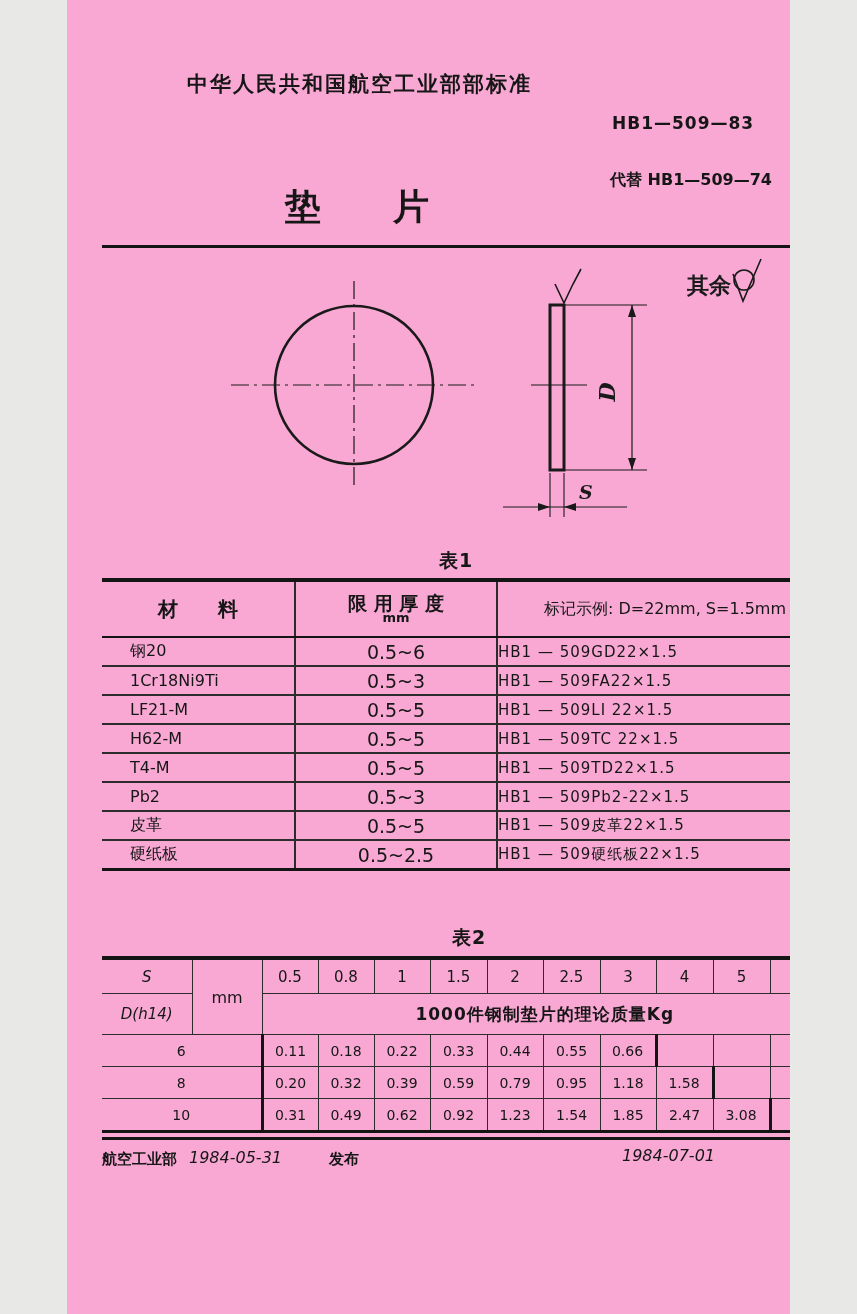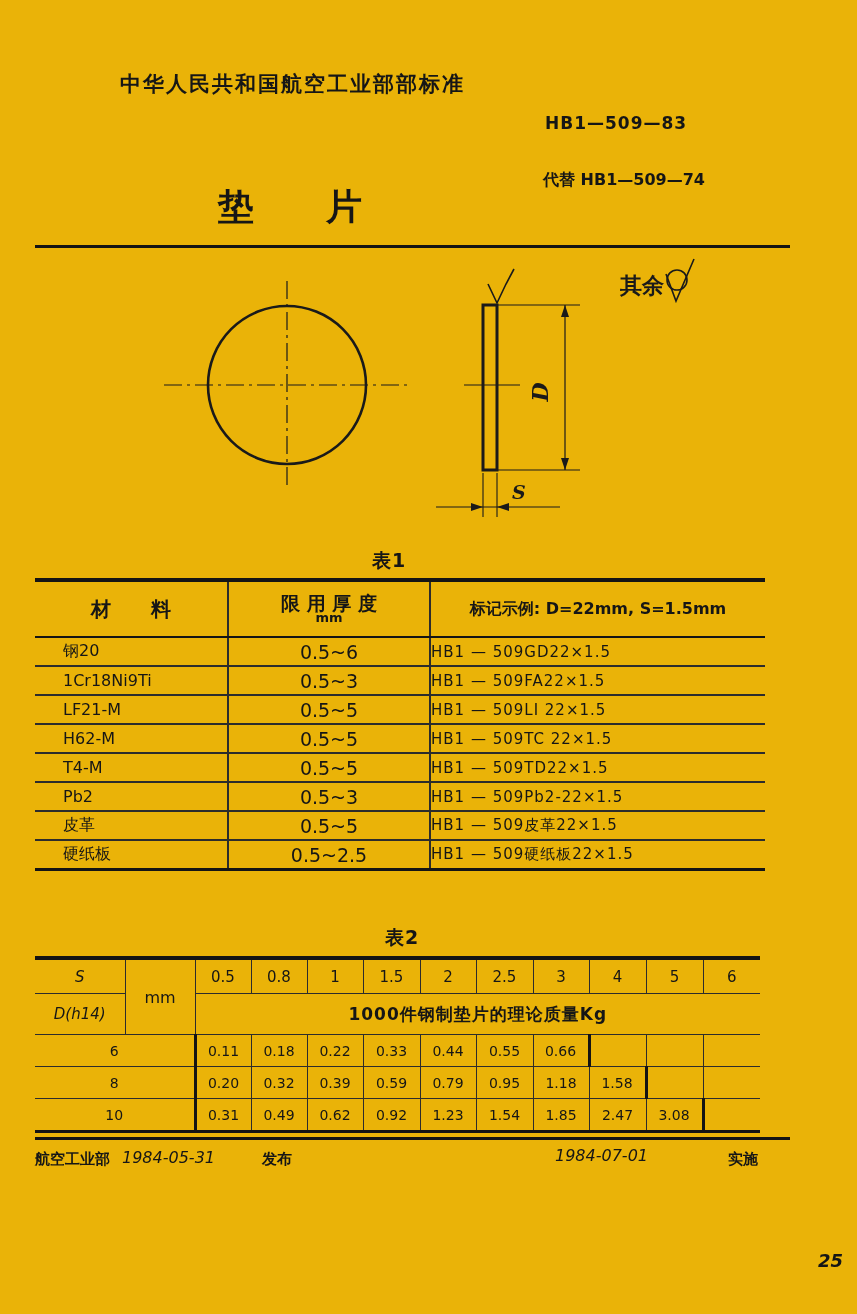--- a/index.html
+++ b/index.html
@@ -1,18 +1,18 @@
 <!DOCTYPE html>
 <html><head>
 <meta charset="utf-8">
 <style>
   html,body{margin:0;padding:0;background:#e8e8e6;}
   .page{
-    position:relative;width:857px;height:1314px;margin:0 auto;
-    background:#eab308;color:#161616;overflow:hidden;
+    position:relative;width:723px;height:1314px;margin:0 auto;
+    background:#f9a8d4;color:#161616;overflow:hidden;
     font-family:"DejaVu Sans","Liberation Sans",sans-serif;
   }
   .abs{position:absolute;}
   .hdr-std{left:120px;top:70px;font-size:21px;font-weight:bold;letter-spacing:2px;}
   .std-no{left:545px;top:113px;font-size:17px;font-weight:bold;letter-spacing:1px;}
   .replaces{left:543px;top:170px;font-size:16px;font-weight:bold;}
   .doc-title{left:218px;top:183px;font-size:36px;font-weight:bold;}
   .rule{background:#141414;}
   .cap{font-size:19px;font-weight:bold;letter-spacing:1px;}
 
@@ -23,21 +23,21 @@
   .t1{left:35px;top:578px;width:730px;border-top:4px solid #141414;border-bottom:3px solid #141414;font-size:15px;}
   .t1 td{border-bottom:2px solid #2c2c2c;height:27px;}
   .t1 .v{border-right:2px solid #2c2c2c;}
   .t1 .hrow td{border-bottom:2px solid #141414;height:54px;}
   .t1 .mat{padding-left:28px;font-size:16px;margin-top:34px;}
   .t1 .thk{text-align:center;font-size:19px;margin-left:35px;}
   .t1 .ex{font-size:15px;letter-spacing:1px;}
   .t1h-mat{text-align:center;font-size:20px;font-weight:bold;}
   .t1h-thk{text-align:center;font-size:19px;font-weight:bold;line-height:1;}
   .t1h-thk .unit{display:block;font-size:13px;font-weight:bold;margin-top:-2px;}
-  .t1h-ex{text-align:center;font-size:16px;font-weight:bold;}
+  .t1h-ex{text-align:center;font-size:16px;font-weight:normal;}
 
   
   .t2{left:35px;top:956px;width:725px;border-top:4px solid #141414;border-bottom:3px solid #141414;font-size:14px;}
   .t2 td{border:1.5px solid #2c2c2c;border-left:none;text-align:center;}
   .t2 td:last-child{border-right:none;}
   .t2 .r1 td{height:33px;font-size:15px;}
   .t2 .r2 td{height:40px;}
   .t2 .dr td{height:31px;}
   .t2 .dcell{border-right:3px solid #141414;}
   .t2 .note{font-size:17px;font-weight:bold;letter-spacing:1px;}

